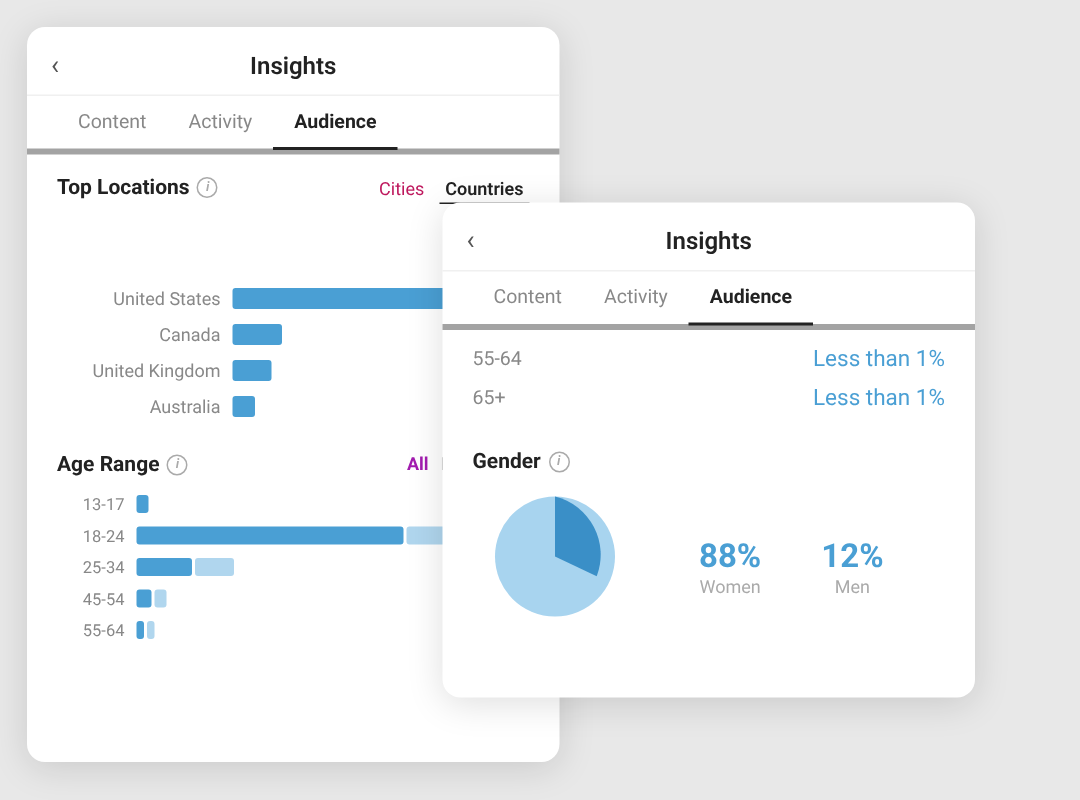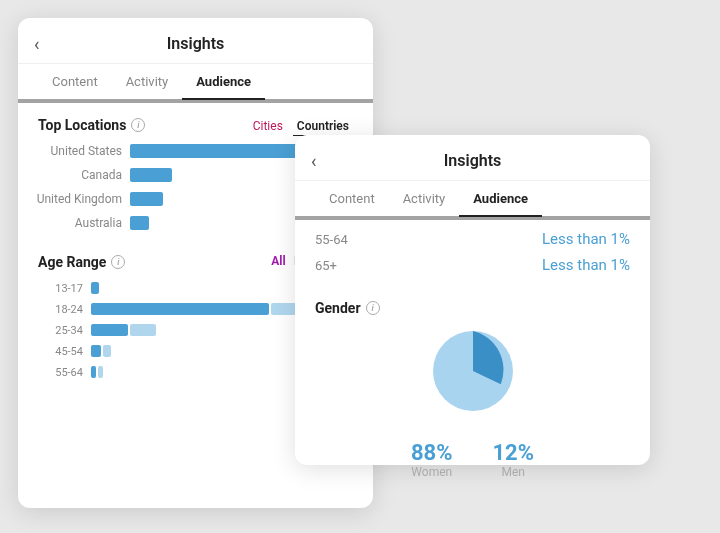--- a/index.html
+++ b/index.html
@@ -139,21 +139,22 @@
     }
 
     .toggle-btn.active {
       color: #222;
       font-weight: 600;
       border-bottom: 1.5px solid #222;
     }
 
     
     .locations {
-      padding: 0 9px;
+      padding: 0 34px;
+      margin-top: 48px;
     }
 
     .location-row {
       display: flex;
       align-items: center;
       margin-bottom: 10px;
     }
 
     .location-label {
       font-size: 12px;
@@ -284,21 +285,20 @@
       color: #aaa;
     }
 
     .pie-svg {
       width: 110px;
       height: 110px;
     }
 
     .gender-content {
       display: flex;
-      flex-direction: column;
       align-items: center;
     }
   </style>
 </head>
 <body>
 
 <div class="card card-back">
   <div class="card-header">
     <span class="back-arrow">‹</span>
     <span class="card-title">Insights</span>

